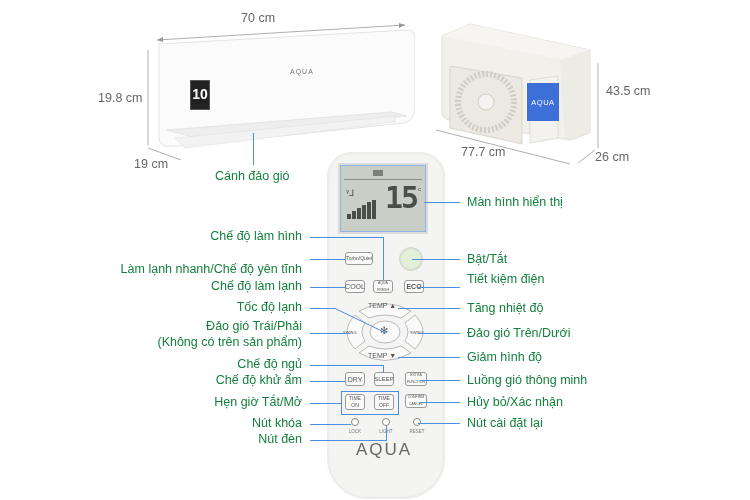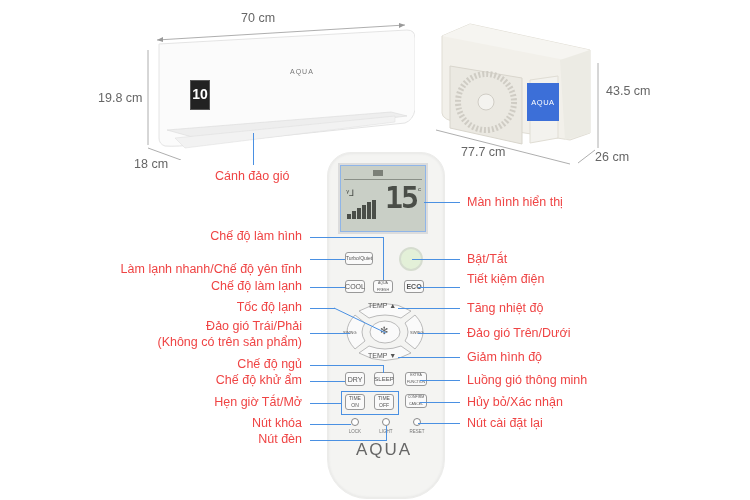--- a/index.html
+++ b/index.html
@@ -1,19 +1,19 @@
 <!DOCTYPE html>
 <html><head>
 <meta charset="utf-8">
 <style>
   html,body{margin:0;padding:0;background:#fff;}
   body{width:750px;height:500px;position:relative;overflow:hidden;font-family:"Liberation Sans",sans-serif;color:#555;}
   .abs{position:absolute;}
   .dim{font-size:12.5px;color:#666;white-space:nowrap;}
-  .lbl{font-size:12.5px;color:#ef4444;white-space:nowrap;line-height:15px;}
+  .lbl{font-size:12.5px;color:#15803d;white-space:nowrap;line-height:15px;}
   .lbl.r{text-align:right;}
   .ln{position:absolute;background:#4a90e2;}
   .ln.h{height:1px;}
   .ln.v{width:1px;}
   
   .remote{left:327px;top:152px;width:116px;height:345px;background:#f4f4f2;border-radius:24px 24px 40px 40px;box-shadow:0 0 3px #ddd inset;border:1px solid #ececea;}
   .lcd{left:340px;top:165px;width:84px;height:65px;background:#c9cfc6;border:1px solid #8fb5e8;box-shadow:0 0 0 2px #dcdcdc;}
   .btn{position:absolute;background:#fafafa;border:1px solid #999;border-radius:3px;font-size:7px;color:#555;display:flex;align-items:center;justify-content:center;text-align:center;line-height:7px;box-sizing:border-box;}
   .dot{position:absolute;width:8px;height:8px;border:1px solid #888;border-radius:50%;background:#fff;box-sizing:border-box;}
   .tiny{position:absolute;font-size:4.5px;color:#777;text-align:center;width:30px;}
@@ -35,21 +35,21 @@
   <path d="M22,110 L246,92 L262,96 L58,120 Z" fill="#eeeeee" stroke="#dadada" stroke-width="0.6"></path>
   <path d="M30,118 L250,96 L250,102 L40,128 Z" fill="#f2f2f2" stroke="#ddd" stroke-width="0.5"></path>
 </svg>
 <div class="abs" style="left:290px;top:68px;font-size:7px;color:#777;letter-spacing:1px">AQUA</div>
 <div class="abs" style="left:190px;top:80px;width:18px;height:28px;background:#222;border:1px solid #555;color:#fff;font-size:14px;font-weight:bold;text-align:center;line-height:26px">
   <span>10</span>
 </div>
 
 <div class="abs dim" style="left:241px;top:11px">70 cm</div>
 <div class="abs dim" style="left:98px;top:91px">19.8 cm</div>
-<div class="abs dim" style="left:134px;top:157px">18 cm</div>
+<div class="abs dim" style="left:134px;top:157px">19 cm</div>
 
 <div class="ln v" style="left:253px;top:133px;height:32px"></div>
 <div class="abs lbl" style="left:215px;top:169px">Cánh đảo gió</div>
 
 <svg class="abs" style="left:430px;top:18px" width="180" height="150" viewBox="0 0 180 150">
   <path d="M12,18 L40,6 L160,32 L160,115 L140,122 L30,105 Q12,102 12,95 Z" fill="#f2f0ea" stroke="#e0ddd4"></path>
   <path d="M12,18 L40,6 L160,32 L135,42 Z" fill="#f6f5f1"></path>
   <path d="M130,42 L160,32 L160,115 L135,122 Z" fill="#ecebe4"></path>
   <path d="M20,48 L92,60 L92,126 L20,110 Z" fill="#ebe9e2" stroke="#d8d5cc"></path>
   <circle cx="56" cy="84" r="28" fill="none" stroke="#cfccc4" stroke-width="6" stroke-dasharray="2 2"></circle>

